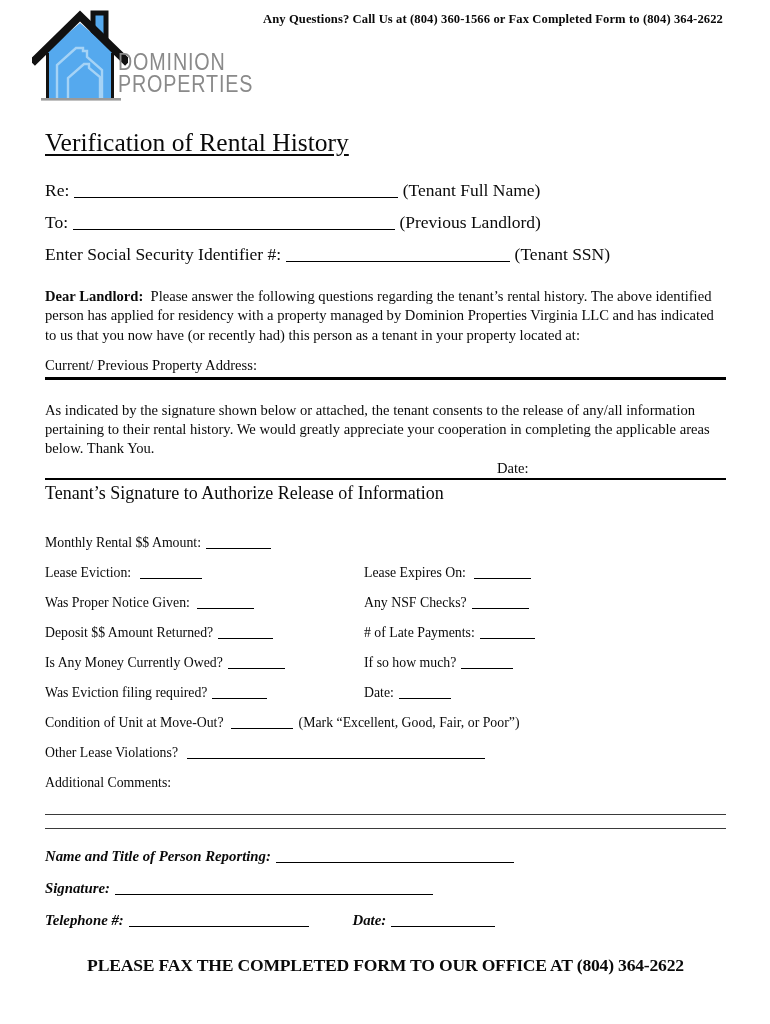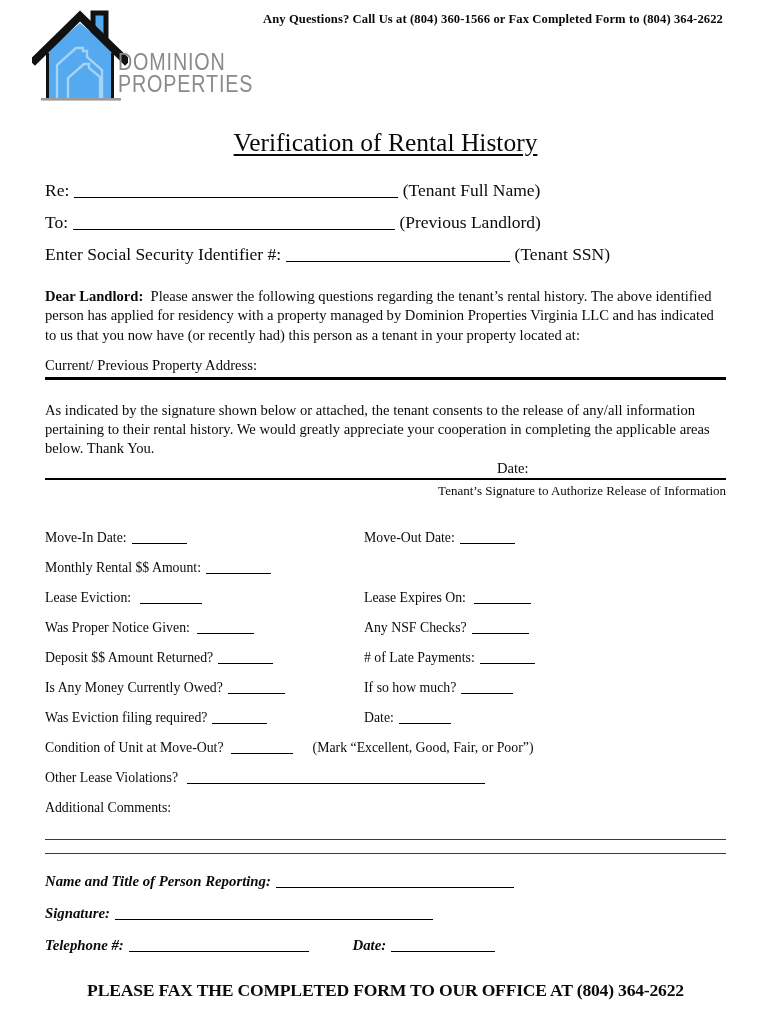--- a/index.html
+++ b/index.html
@@ -17,47 +17,47 @@
   .logo-text{
     position:absolute;left:88px;top:48px;
     font-family:"Liberation Sans",sans-serif;
     font-size:23.5px;line-height:21.5px;color:#8a8a8a;
     transform:scaleX(0.84);transform-origin:left top;white-space:nowrap;
     letter-spacing:1px;
   }
   
   .content{padding:0 44px 0 45px;}
   .title{
-    margin:10px 0 0 0;text-align:center;font-weight:normal;
+    margin:10px 0 0 0;font-weight:normal;
     font-size:25.5px;text-decoration:underline;text-underline-offset:3px;
   }
   .addr{margin-top:16px;font-size:17.5px;line-height:32px;}
   .addr .row{white-space:nowrap;}
   .para{margin:0;font-size:14.6px;line-height:19.3px;text-align:left;}
   .p1{margin-top:17px;}
   .addr-label{
     margin-top:12px;font-size:14.6px;padding-bottom:3px;
     border-bottom:3px solid #000;
   }
   .p2{margin-top:21px;}
   .date-row{
     margin-top:1px;padding-left:452px;font-size:14.6px;
     border-bottom:2.5px solid #000;padding-bottom:1px;
   }
-  .sig-caption{margin-top:3px;font-size:13px;text-align:right;}
+  .sig-caption{margin-top:3px;font-size:18px;}
   
   .qs{margin-top:31px;font-size:13.8px;}
   .frow{display:flex;height:30px;align-items:flex-start;}
   .fcol-l{width:319px;white-space:nowrap;}
   .fcol-r{flex:1;white-space:nowrap;}
   .blank{
     display:inline-block;border-bottom:1.4px solid #000;
     height:13px;vertical-align:-2px;margin-left:5px;
   }
-  .note{margin-left:20px;}
+  .note{margin-left:6px;}
   
   .thin-line{border-top:1.8px solid #3a3a3a;height:0;}
   .l1{margin-top:9px;}
   .l2{margin-top:13px;}
   
   .rep{margin-top:19px;font-size:14.8px;font-weight:bold;font-style:italic;}
   .rep .rrow{height:32px;white-space:nowrap;}
   .rep .blank{border-bottom-width:1.6px;}
   .footer{
     margin-top:11px;text-align:center;font-size:17.6px;font-weight:bold;
@@ -117,24 +117,20 @@
 
     <p class="para p2">As indicated by the signature shown below or attached, the tenant consents to the release of any/all information pertaining to their rental history.  We would greatly appreciate your cooperation in completing the applicable areas below.  Thank You.</p>
 
     <div class="date-row">
       <span>Date:</span>
     </div>
     <div class="sig-caption">Tenant’s Signature to Authorize Release of Information</div>
 
     <div class="qs">
 
-      <div class="frow">
-        <div class="fcol-l"><span>Move-In Date:</span><span class="blank" style="width:55px;"></span></div>
-        <div class="fcol-r"><span>Move-Out Date:</span><span class="blank" style="width:55px;"></span></div>
-      </div>
 
       <div class="frow">
         <div class="fcol-l"><span>Monthly Rental $$ Amount:</span><span class="blank" style="width:65px;"></span></div>
         <div class="fcol-r"></div>
       </div>
 
       <div class="frow">
         <div class="fcol-l"><span>Lease Eviction:</span><span class="blank" style="width:62px;margin-left:9px;"></span></div>
         <div class="fcol-r"><span>Lease Expires On:</span><span class="blank" style="width:57px;margin-left:8px;"></span></div>
       </div>

